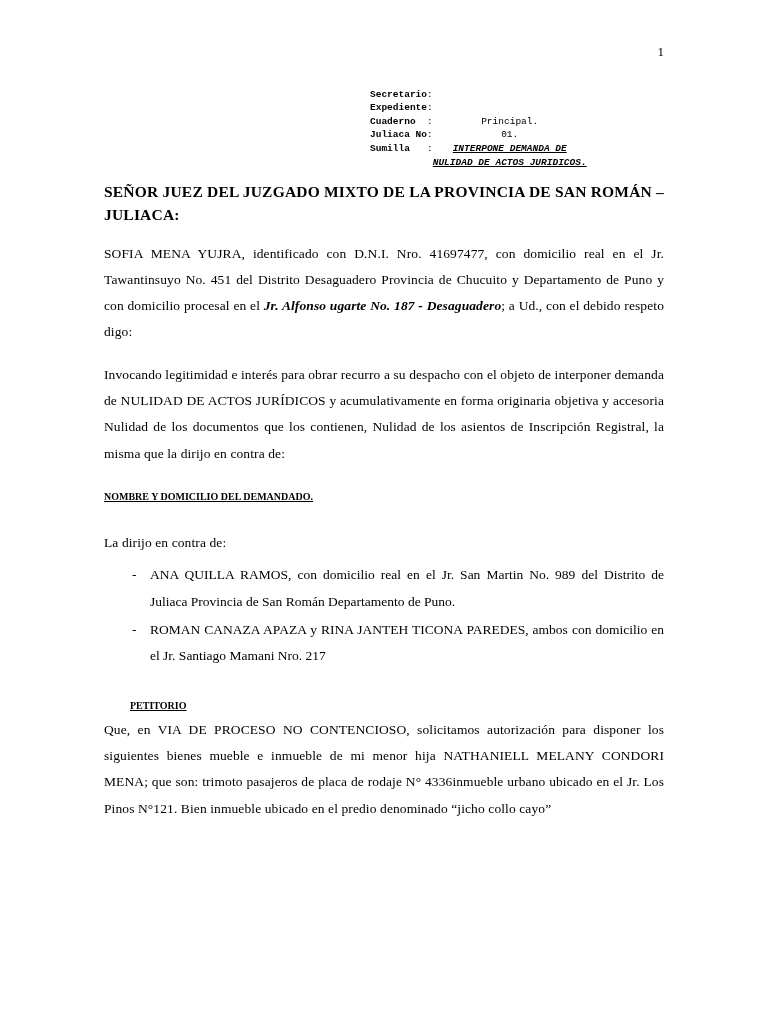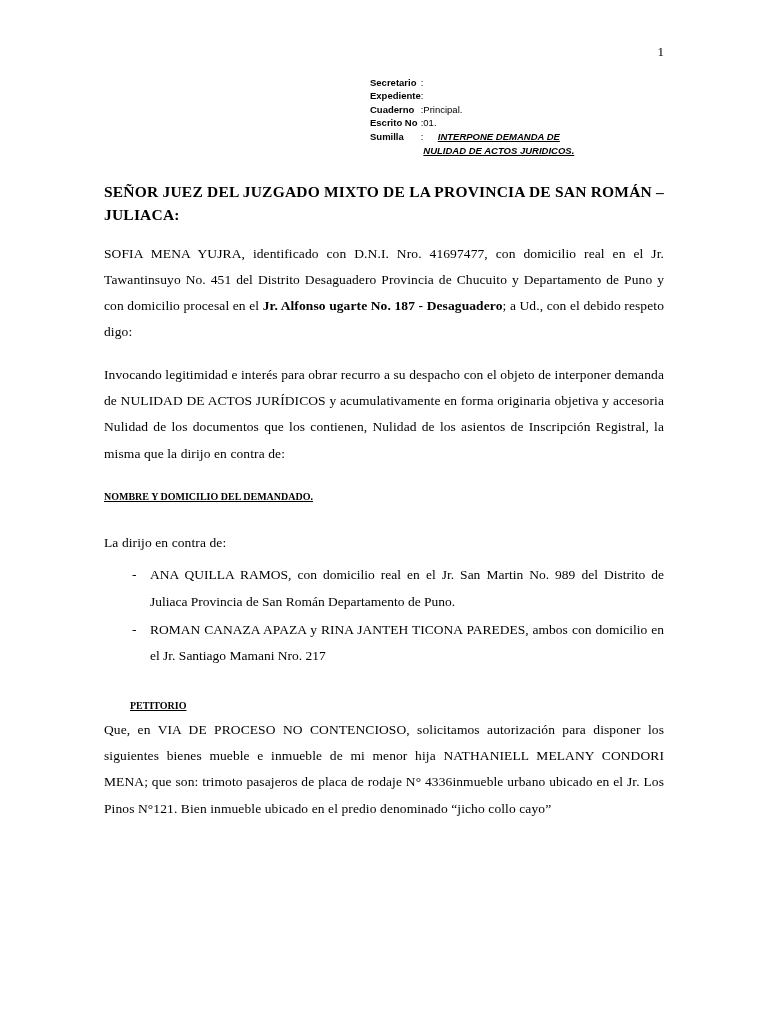--- a/index.html
+++ b/index.html
@@ -27,22 +27,22 @@
     top: 44px;
     right: 104px;
     font-size: 13px;
     font-family: "Liberation Serif", serif;
   }
 
   
   .meta-block {
     position: absolute;
     left: 370px;
-    top: 76px;
-    font-family: Liberation Sans, sans-serif;
+    top: 88px;
+    font-family: Liberation Mono, monospace;
     font-size: 9.5px;
     line-height: 1.42;
   }
   .meta-table {
     border-collapse: collapse;
   }
   .meta-table td {
     padding: 0;
     vertical-align: top;
     font-size: 9.5px;
@@ -50,20 +50,21 @@
   }
   .meta-label {
     font-weight: bold;
     padding-right: 46px;
   }
   .meta-sep {
     padding-right: 4px;
   }
   .meta-value {
     font-weight: normal;
+    text-align: center;
   }
   .sumilla-value {
     font-weight: bold;
     font-style: italic;
     text-decoration: underline;
     line-height: 1.45;
     text-align: center;
   }
 
   .body-area {
@@ -89,21 +90,21 @@
     line-height: 1.95;
     text-align: justify;
     margin: 0 0 16px 0;
     letter-spacing: 0.1px;
   }
   p.tight {
     margin-bottom: 6px;
     margin-top: 24px;
   }
   .b { font-weight: normal; }
-  .bi { font-weight: bold; }
+  .bi { font-weight: bold; font-style: italic; }
 
   h2.section {
     font-size: 10px;
     font-weight: bold;
     text-decoration: underline;
     margin: 20px 0 4px 0;
     line-height: 1.9;
   }
   h2.section.indent {
     margin-left: 26px;
@@ -150,21 +151,21 @@
         <td class="meta-label">Expediente</td>
         <td class="meta-sep">:</td>
         <td class="meta-value"></td>
       </tr>
       <tr>
         <td class="meta-label">Cuaderno</td>
         <td class="meta-sep">:</td>
         <td class="meta-value">Principal.</td>
       </tr>
       <tr>
-        <td class="meta-label">Escrito No</td>
+        <td class="meta-label">Juliaca No</td>
         <td class="meta-sep">:</td>
         <td class="meta-value">01.</td>
       </tr>
       <tr>
         <td class="meta-label">Sumilla</td>
         <td class="meta-sep">:</td>
         <td class="sumilla-value">INTERPONE  DEMANDA DE</td>
       </tr>
       <tr>
         <td></td>

